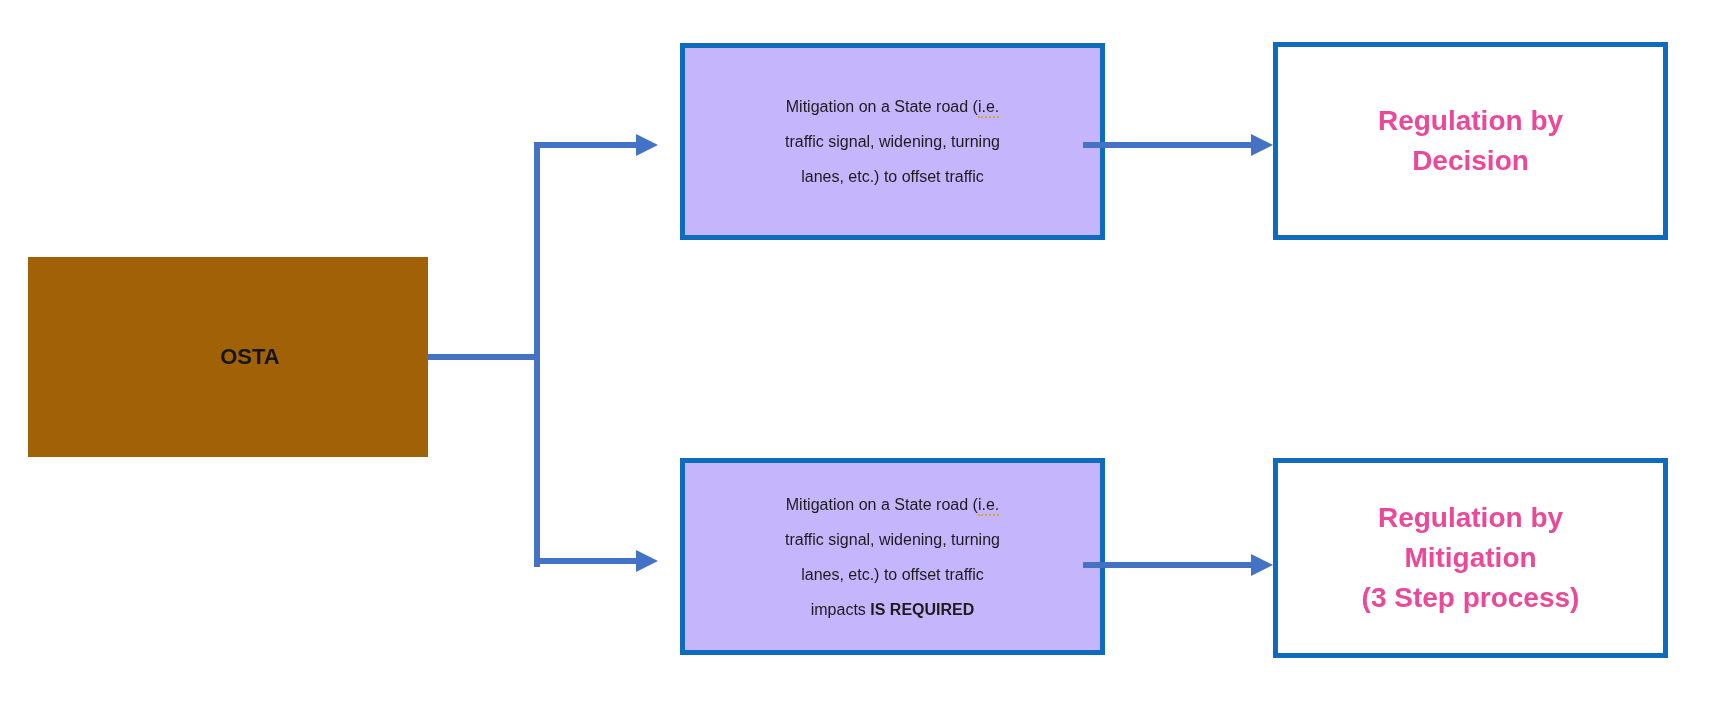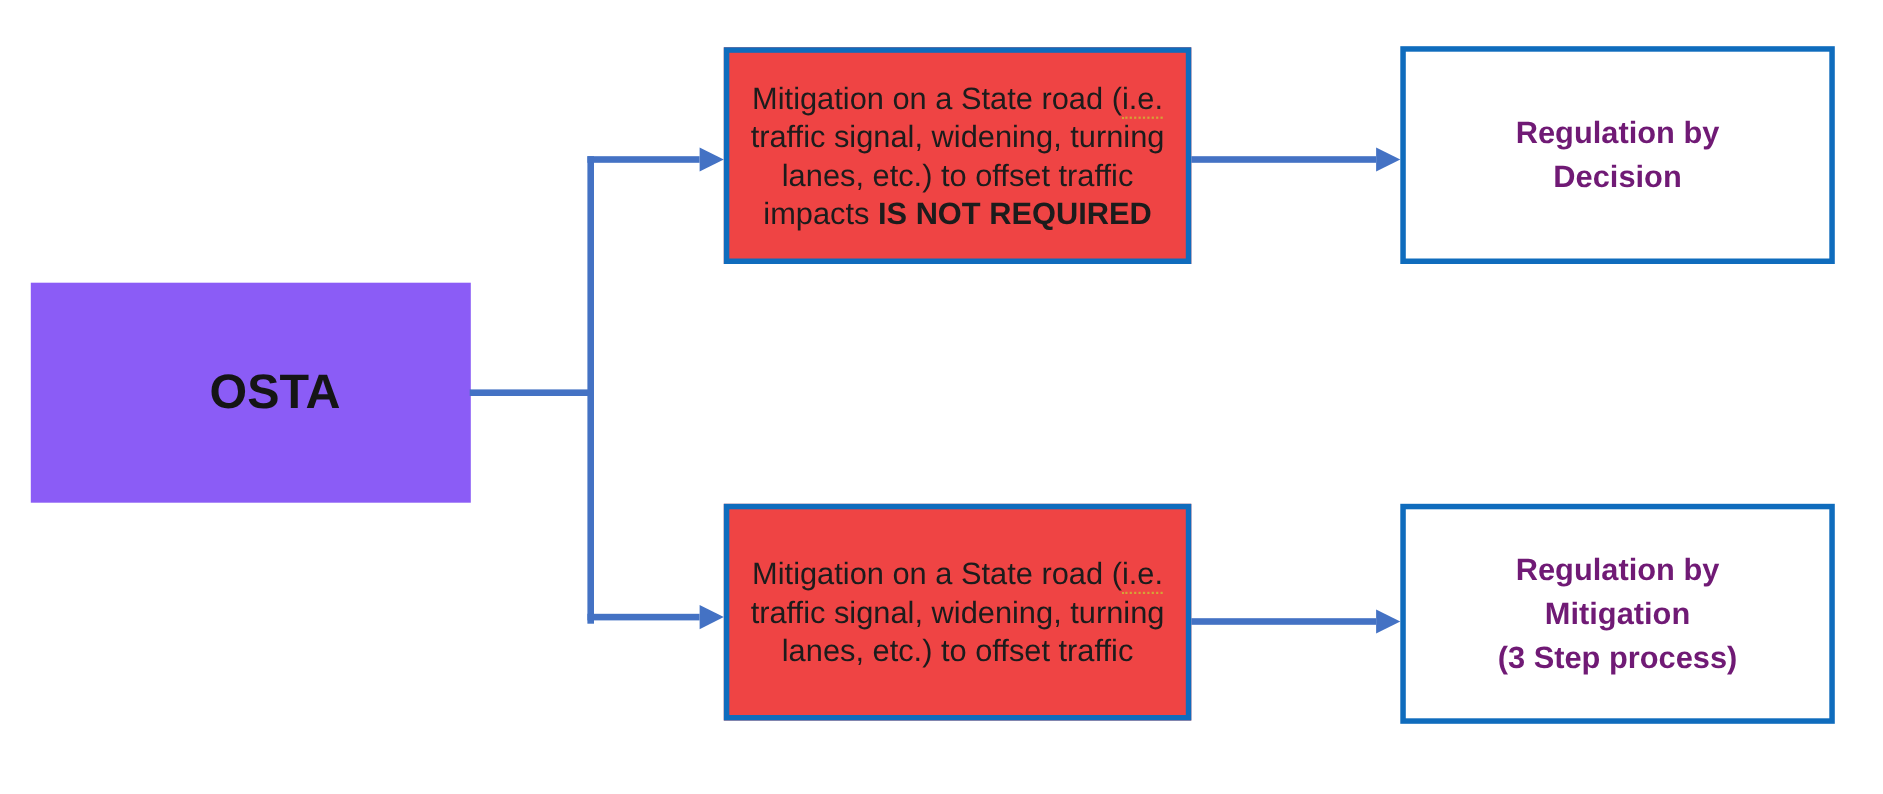--- a/index.html
+++ b/index.html
@@ -21,50 +21,51 @@
     flex-direction: column;
     align-items: center;
     justify-content: center;
     text-align: center;
     box-sizing: border-box;
   }
   
   .start-box {
     left: 28px; top: 257px;
     width: 400px; height: 200px;
-    background: #8b5cf6;
+    background: #a16207;
     color: #151515;
     font-weight: bold;
-    font-size: 44px;
+    font-size: 22px;
     line-height: 52px;
     padding-left: 44px;
   }
   
   .cond-box {
     width: 425px; height: 197px;
-    background: #ef4444;
+    background: #c4b5fd;
     border: 5px solid #0F6CBD;
     color: #1c1c1c;
-    font-size: 28px;
+    font-size: 16px;
     line-height: 35px;
     padding: 6px 10px;
+    margin-left: 22px;
   }
   .cond-top    { left: 658px; top: 43px; }
   .cond-bottom { left: 658px; top: 458px; }
   .cond-box .bold { font-weight: bold; }
   .ie-mark {
     border-bottom: 2px dotted #D4A437;
     padding-bottom: 1px;
   }
   
   .out-box {
     width: 395px; height: 198px;
     background: #ffffff;
     border: 5px solid #0F6CBD;
-    color: #701a75;
+    color: #ec4899;
     font-weight: bold;
     font-size: 28px;
     line-height: 40px;
   }
   .out-top    { left: 1273px; top: 42px; }
   .out-bottom { left: 1273px; top: 458px; height: 200px; }
   
   .h-line, .v-line {
     position: absolute;
     background: #4472C4;
@@ -83,32 +84,32 @@
 <div class="canvas">
 
   <div class="box start-box">
     <div>OSTA</div>
   </div>
 
   <div class="box cond-box cond-top">
     <div><span>Mitigation on a State road (</span><span class="ie-mark">i.e.</span></div>
     <div>traffic signal, widening, turning</div>
     <div>lanes, etc.) to offset traffic</div>
-    <div><span>impacts </span><span class="bold">IS NOT REQUIRED</span></div>
   </div>
 
   <div class="box out-box out-top">
     <div>Regulation by</div>
     <div>Decision</div>
   </div>
 
   <div class="box cond-box cond-bottom">
     <div><span>Mitigation on a State road (</span><span class="ie-mark">i.e.</span></div>
     <div>traffic signal, widening, turning</div>
     <div>lanes, etc.) to offset traffic</div>
+    <div><span>impacts </span><span class="bold">IS REQUIRED</span></div>
   </div>
 
   <div class="box out-box out-bottom">
     <div>Regulation by</div>
     <div>Mitigation</div>
     <div>(3 Step process)</div>
   </div>
 
   <div class="h-line" style="left:427px; top:354px; width:110px; height:6px;"></div>
   <div class="v-line" style="left:534px; top:142px; width:6px; height:425px;"></div>

